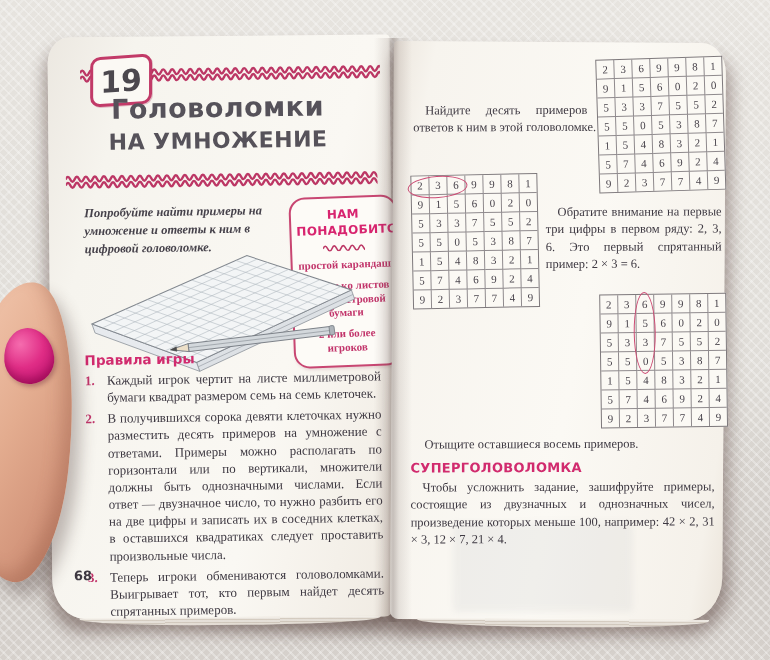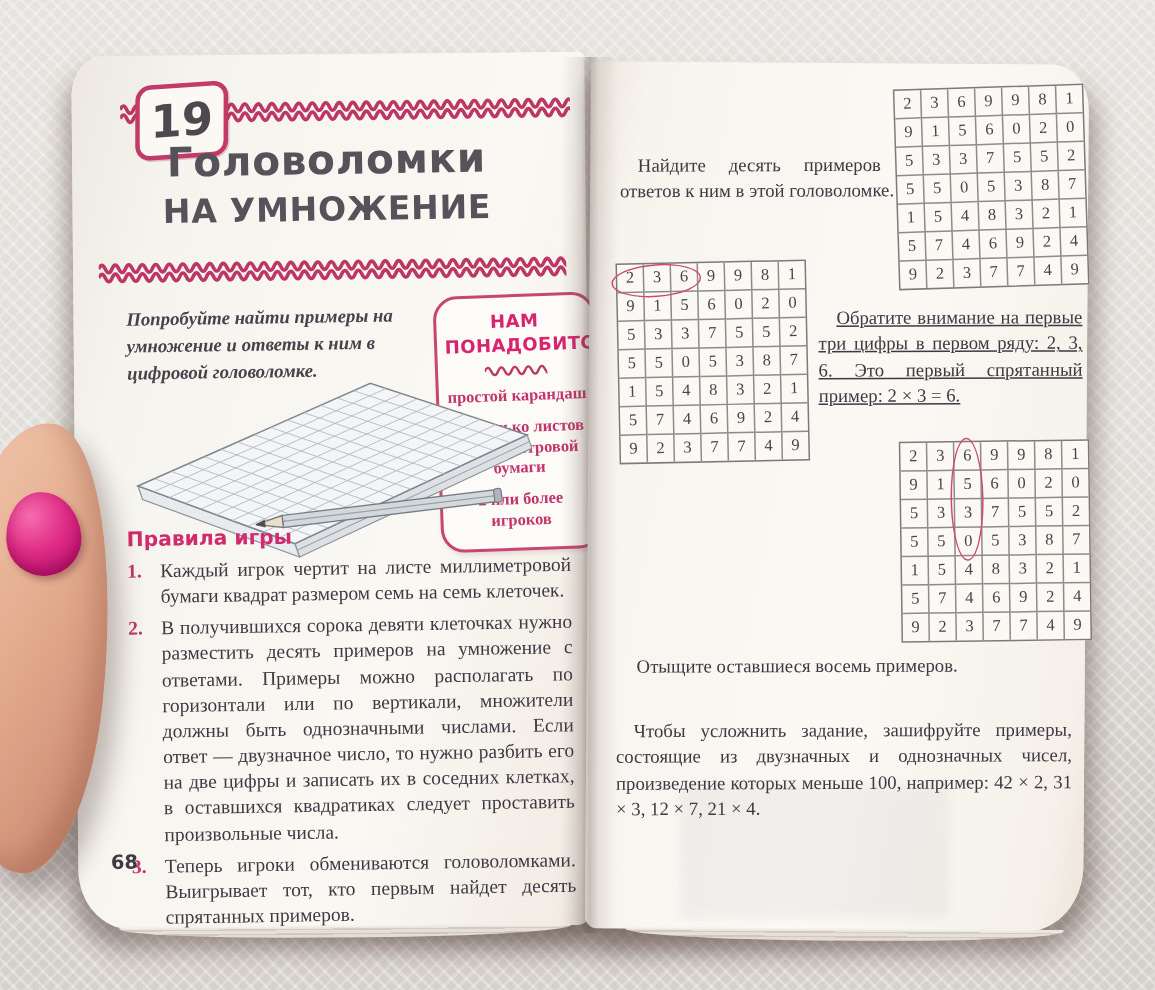--- a/index.html
+++ b/index.html
@@ -98,21 +98,21 @@
   .pagenum{
     position:absolute; left:20px; top:530px;
     font-family:"DejaVu Sans", sans-serif; font-weight:bold; font-size:13px; color:#3e3942;
   }
 
   
   .pr-para{
     position:absolute; font-size:12.5px; line-height:1.38; color:#3e3942; text-align:justify; text-indent:12px;
   }
   .pr-intro{left:22px; top:60px; width:196px;}
-  .note1{left:154px; top:162px; width:176px;text-decoration:underline;}
+  .note1{left:154px; top:162px; width:176px;}
   .note2{left:20px; top:280px; width:186px;}
   .note3{left:20px; top:394px; width:300px; text-align:left;}
   .super-head{
     position:absolute; left:18px; top:418px;
     font-family:"DejaVu Sans", sans-serif; font-weight:bold; font-size:13px; color:#d12b6e; letter-spacing:.3px;
   }
   .super-text{left:18px; top:437px; width:304px;}
   .gridwrap{position:absolute; border:1.4px solid #7e797c; background:#fbf9f4;}
   .grid-1{left:206px; top:16px; transform:rotate(-1.6deg);}
   .grid-2{left:20px;  top:132px; transform:rotate(-1deg);}
@@ -440,20 +440,21 @@
             <div class="gcell">3</div>
             <div class="gcell">7</div>
             <div class="gcell">7</div>
             <div class="gcell">4</div>
             <div class="gcell">9</div>
           </div>
         </div>
 
       <div class="pr-para note3">Отыщите оставшиеся восемь примеров.</div>
 
+      <div class="super-head">СУПЕРГОЛОВОЛОМКА</div>
       <div class="pr-para super-text">Чтобы усложнить задание, зашифруйте примеры, состоящие из двузначных и однозначных чисел, произведение которых меньше 100, например: 42 × 2, 31 × 3, 12 × 7, 21 × 4.</div>
     </div>
   </div>
 
   <div class="spine"></div>
 
   <div class="thumb">
     <div class="skin"></div>
     <div class="nail"></div>
   </div>

